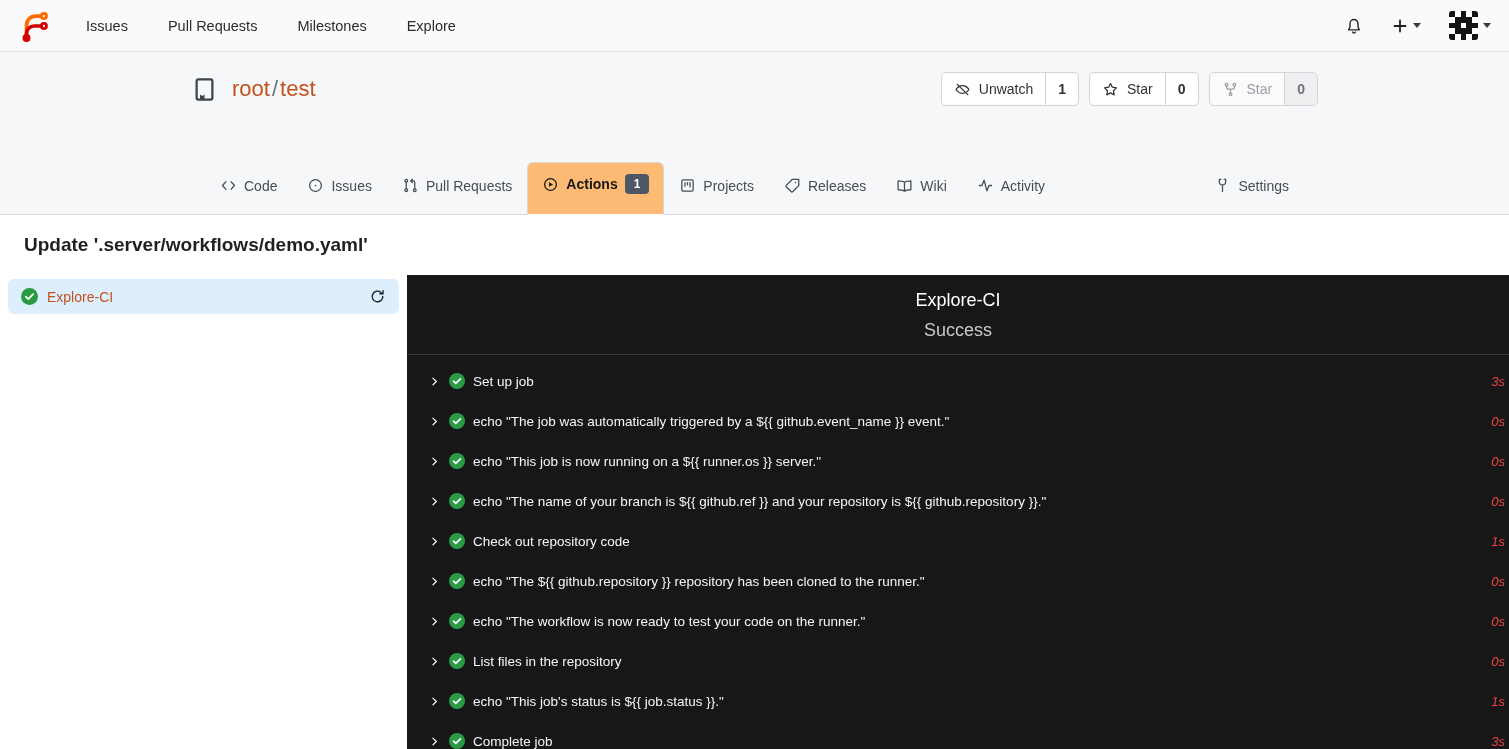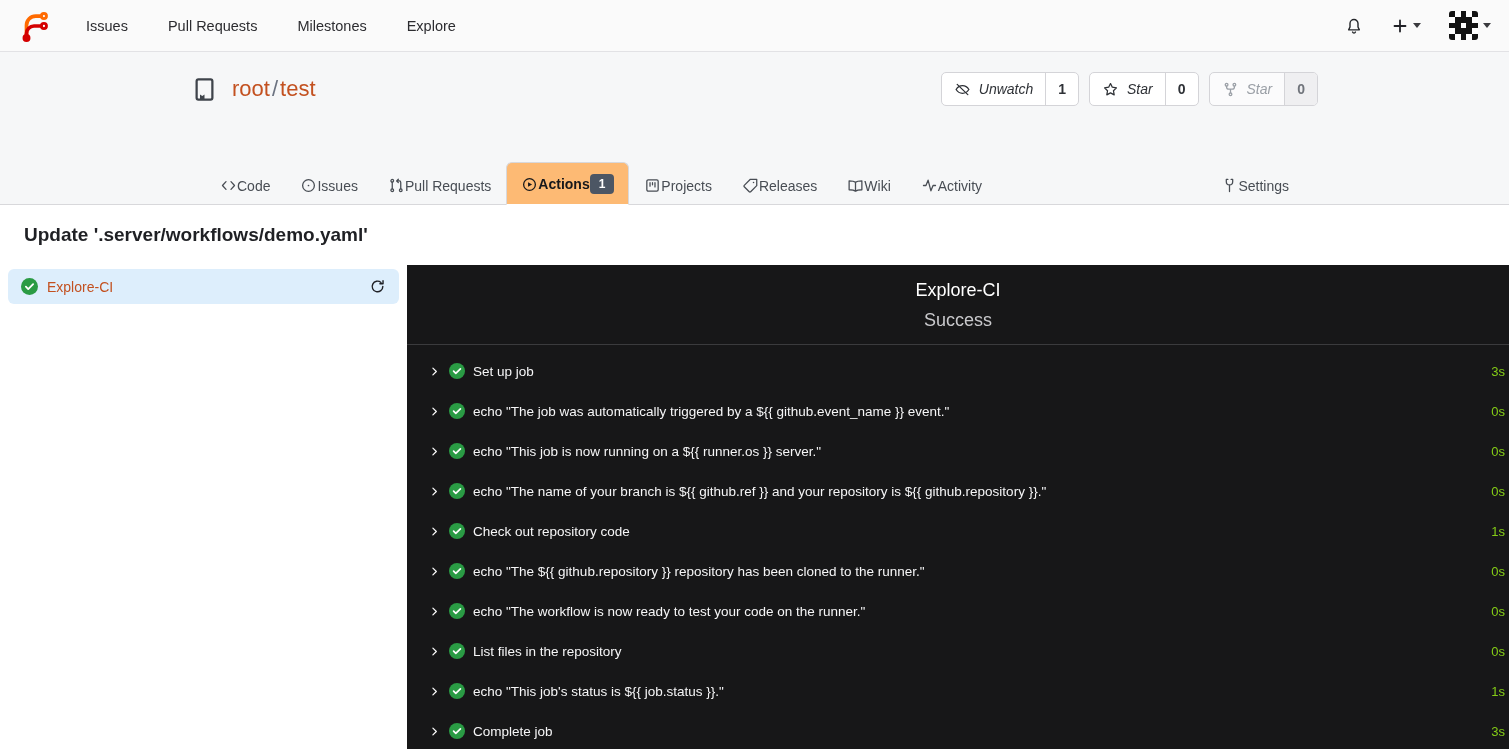--- a/index.html
+++ b/index.html
@@ -21,29 +21,29 @@
 
   
   .repo-section { background:#f6f7f8; }
   .repo-head { width:1127px; margin:0 auto; height:68px; display:flex; align-items:center; padding-top:6px; }
   .repo-title { display:flex; align-items:center; gap:14px; font-size:22px; }
   .repo-title .seg { color:#c35120; text-decoration:none; cursor:pointer; }
   .repo-title .sep { color:#6b7280; margin:0 2px; }
   .repo-actions { margin-left:auto; display:flex; gap:10px; }
   .rbtn { display:flex; align-items:stretch; height:34px; background:#fff; border:1px solid #d4d4d8;
     border-radius:5px; overflow:hidden; font-size:14px; color:#2f3237; cursor:pointer; }
-  .rbtn .lab { display:flex; align-items:center; gap:8px; padding:0 12px;font-style:italic; }
+  .rbtn .lab { display:flex; align-items:center; gap:8px; padding:0 12px; }
   .rbtn .cnt { display:flex; align-items:center; padding:0 12px; border-left:1px solid #d4d4d8; font-weight:700; }
   .rbtn.disabled { color:#9ba0a7; background:#fbfbfc; cursor:default; }
   .rbtn.disabled .cnt { background:#efeff1; color:#70747b; }
 
   
   .tabs-wrap { border-bottom:1px solid #d8d8db; }
   .tabs { width:1127px; margin:0 auto; display:flex; align-items:flex-end; }
-  .tab { display:flex; align-items:center; padding:11px 14px 10px; font-size:14px;
+  .tab { display:flex; align-items:center; gap:7px; padding:11px 14px 20px; font-size:14px;
     color:#484d54; text-decoration:none; cursor:pointer; border:1px solid transparent;
     border-radius:6px 6px 0 0; margin-bottom:-1px;text-align:center; }
   .tab:first-child { margin-left:14px; }
   .tab.active { background:#fdba74; border-color:#d8d8db; border-bottom-color:#fff; color:#17181b; font-weight:700;margin-top:42px; }
   .tab .badge { background:#4c5664; color:#fff; font-size:12px; line-height:1; padding:4px 9px;
     border-radius:4px; font-weight:700; }
   .tab-settings { margin-left:auto; margin-right:14px; }
 
   
   .run-title { height:60px; display:flex; align-items:center; padding:0 24px;
@@ -59,21 +59,21 @@
 
   .panel { flex:1; background:#171718; color:#f4f4f5; }
   .panel-header { padding:15px 18px 13px; border-bottom:1px solid #3b3b3d; }
   .panel-title { font-size:18px; font-weight:500; color:#ffffff; }
   .panel-status { font-size:18px; color:#c9c9cc; margin-top:9px; }
   .steps { padding:6px 0; }
   .step { display:flex; align-items:center; height:40px; padding:0 4px 0 22px; cursor:pointer; }
   .step .chev { color:#fff; margin-right:9px; }
   .step .sname { font-size:13.5px; color:#f6f6f7; margin-left:8px;
     white-space:nowrap; overflow:hidden; text-overflow:ellipsis; }
-  .step .stime { margin-left:auto; font-size:13px; color:#84cc16; padding-left:12px; }
+  .step .stime { margin-left:auto; font-size:13px; color:#ef4444; padding-left:12px;font-style:italic; }
 
   .grn { flex-shrink:0; }
 </style>
 </head>
 <body>
 
 <nav class="topnav">
   <span class="logo">
     <svg width="34" height="34" viewBox="0 0 24 24" fill="none" stroke-linecap="round">
       <path d="M6 20.5V11.5A6.5 6.5 0 0 1 12.5 5H16.3" stroke="#ff6a00" stroke-width="2.6"></path>

